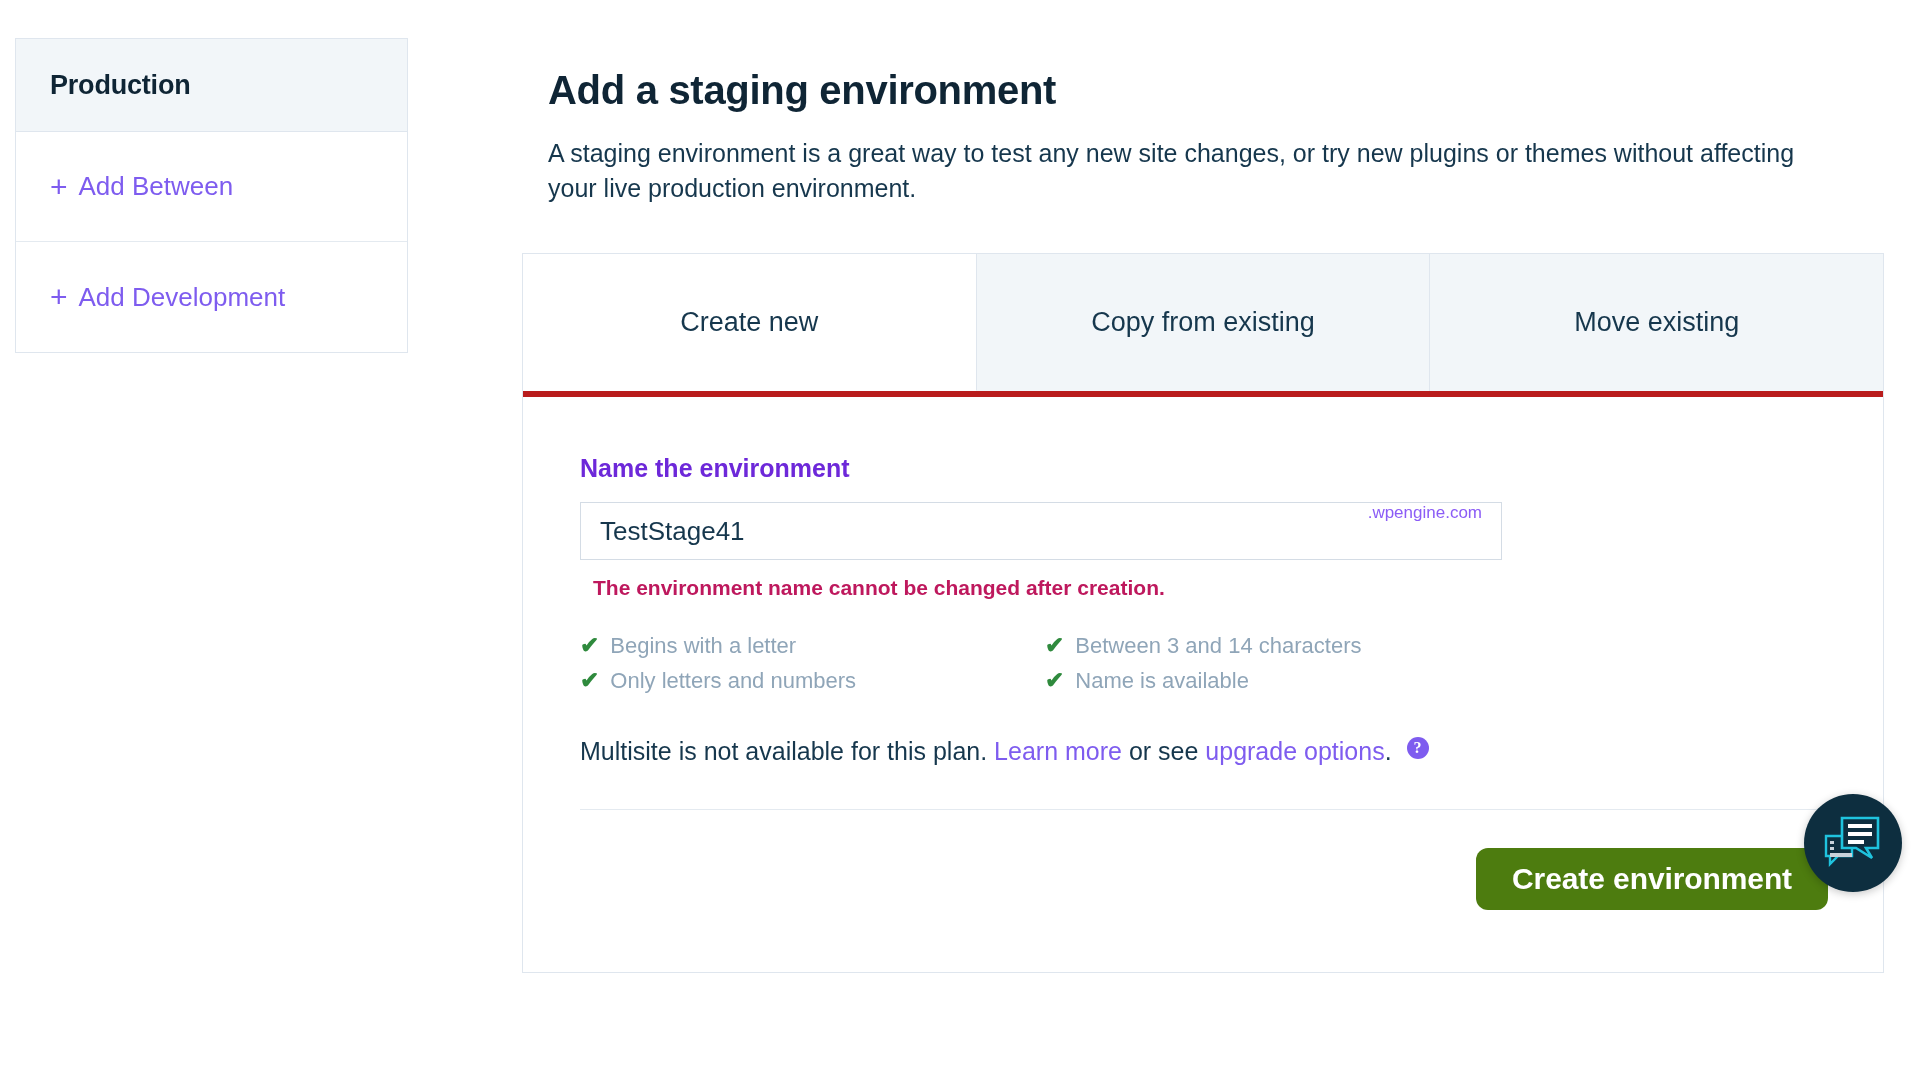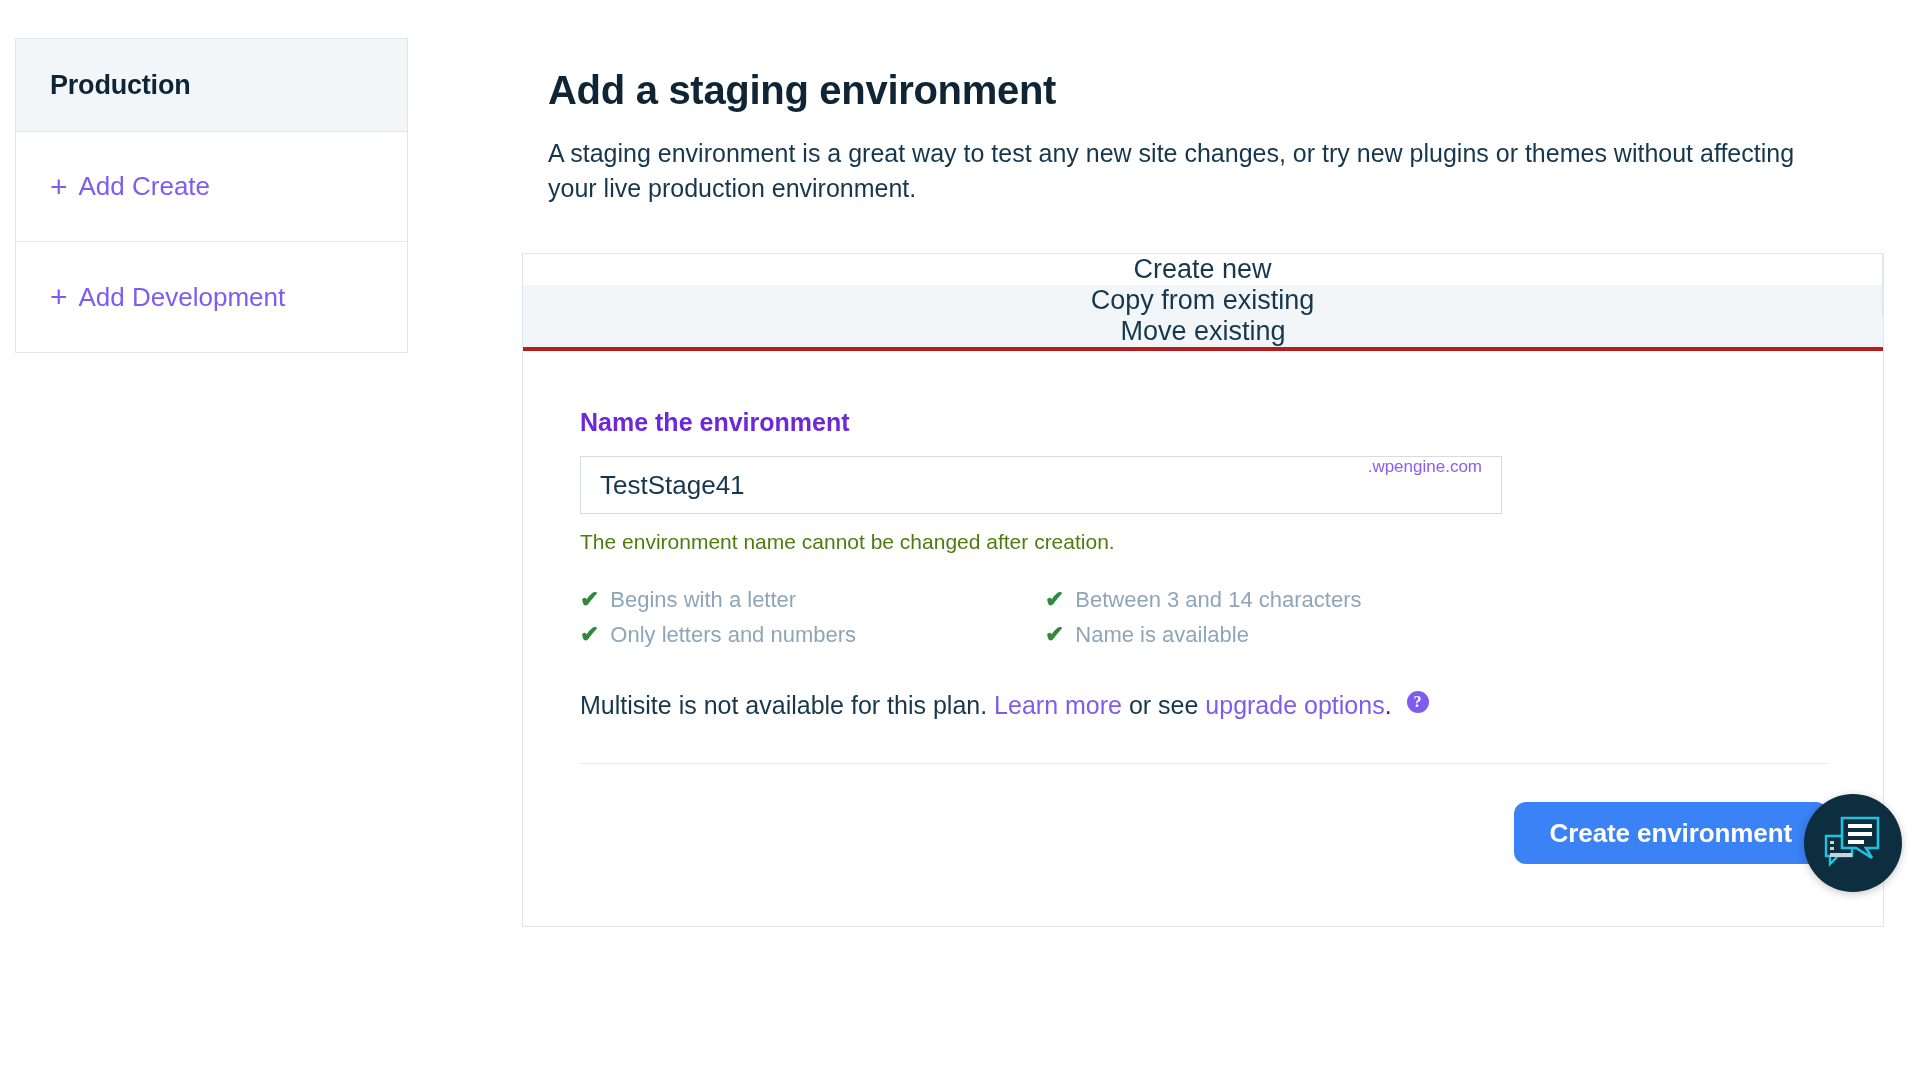--- a/index.html
+++ b/index.html
@@ -96,22 +96,21 @@
     position: absolute;
     left: 522px;
     top: 253px;
     width: 1362px;
     border: 1px solid #dfe6ee;
     background: #ffffff;
   }
   .tabs {
     display: flex;
     width: 100%;
-    border-bottom: 4px solid #b91c1c;
-    flex-direction: column;
+    border-bottom: 6px solid #b91c1c;
   }
   .tab {
     flex: 1 1 0;
     height: 137px;
     display: flex;
     align-items: center;
     justify-content: center;
     font-size: 27px;
     color: #16374d;
     background: #f2f6f9;
@@ -159,23 +158,24 @@
     padding: 0;
   }
   .input-suffix {
     font-size: 17px;
     color: #8b5cf6;
     white-space: nowrap;
     padding-left: 8px;
   }
 
   .helper-text {
-    margin: 16px 0 0 0;
+    margin: 16px 0 0 13px;
     font-size: 21px;
-    color: #4d7c0f;
+    color: #be185d;
+    font-weight: bold;
   }
 
   .rules {
     margin-top: 33px;
     display: grid;
     grid-template-columns: 465px auto;
     row-gap: 9px;
   }
   .rule {
     display: flex;
@@ -229,26 +229,26 @@
     width: 1248px;
   }
 
   .card-footer {
     padding: 38px 0 62px 0;
     display: flex;
     justify-content: flex-end;
     width: 1248px;
   }
   .primary-btn {
-    background: #3b82f6;
+    background: #4d7c0f;
     color: #ffffff;
     border: none;
     border-radius: 12px;
     font-family: "Liberation Sans", sans-serif;
-    font-size: 26px;
+    font-size: 30px;
     font-weight: bold;
     padding: 0 36px;
     height: 62px;
     cursor: pointer;
     letter-spacing: -0.1px;
   }
 
   
   .chat-widget {
     position: absolute;
@@ -270,21 +270,21 @@
 
 <div class="page">
 
   <div class="env-panel">
     <div class="env-panel-header">
       <span class="env-panel-header-title">Production</span>
     </div>
 
     <div class="env-row">
       <span class="env-plus">+</span>
-      <span class="env-row-label">Add Create</span>
+      <span class="env-row-label">Add Between</span>
     </div>
 
     <div class="env-row">
       <span class="env-plus">+</span>
       <span class="env-row-label">Add Development</span>
     </div>
   </div>
 
   <div class="main">
     <h1 class="page-title">Add a staging environment</h1>

